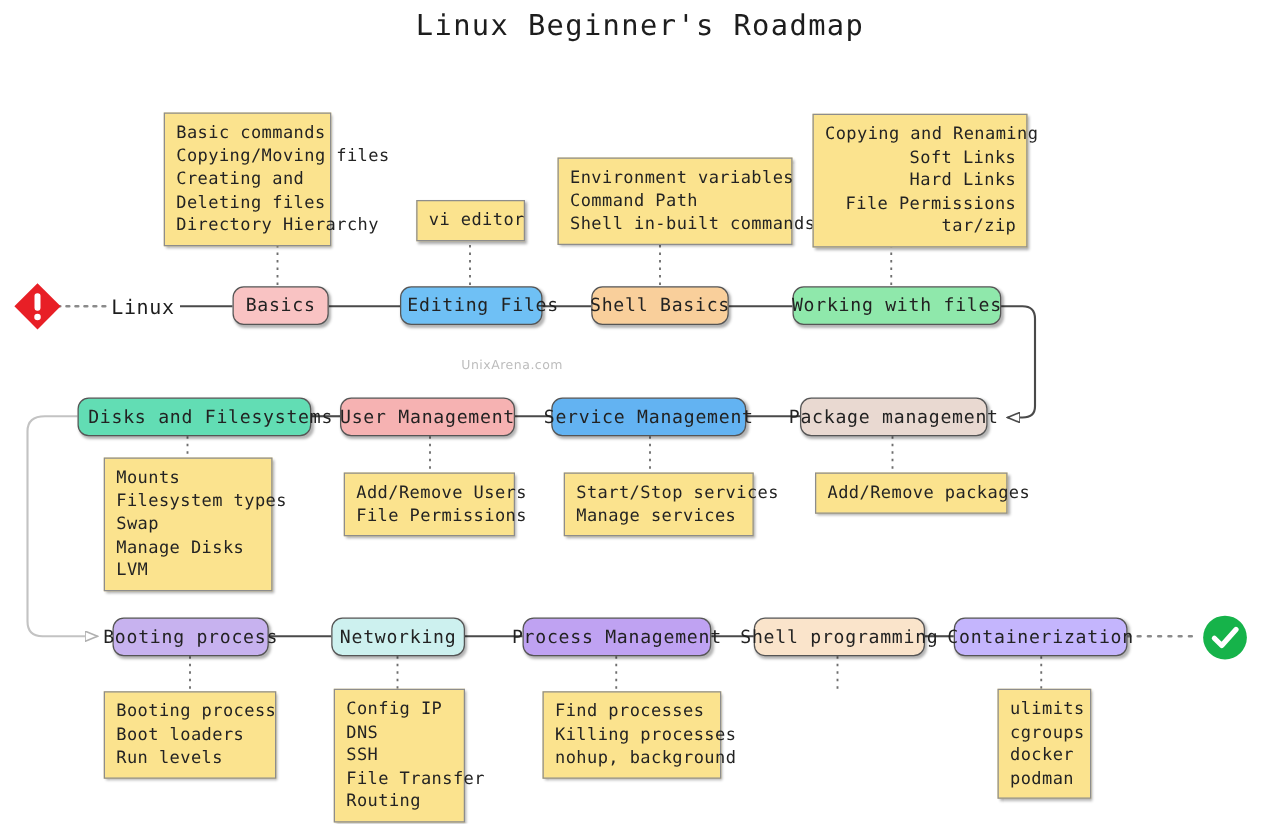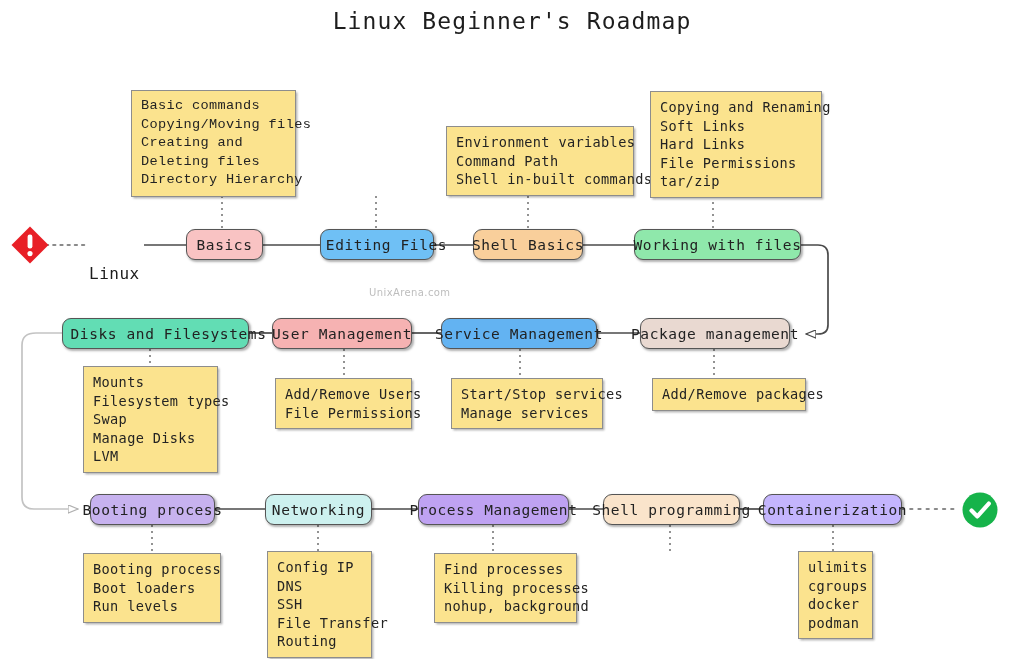--- a/index.html
+++ b/index.html
@@ -85,21 +85,20 @@
     width: 38px;
     height: 38px;
   }
 
   .root-label {
     position: absolute;
     font-size: 16px;
     letter-spacing: 0.5px;
     color: #1d1d1d;
     white-space: nowrap;
-    margin-top: 28px;
   }
 
   .watermark {
     position: absolute;
     font-family: "DejaVu Sans", "Liberation Sans", sans-serif;
     font-size: 10px;
     letter-spacing: 0.4px;
     color: #bdbdbd;
     white-space: nowrap;
   }
@@ -188,29 +187,30 @@
   <div class="node" style="left:320px; top:229px; width:114px; background:#6fc0f5;padding-left:28px;">
     <span>Editing Files</span>
   </div>
   <div class="node" style="left:473px; top:229px; width:110px; background:#f9cf9b;text-align:center;">
     <span>Shell Basics</span>
   </div>
   <div class="node" style="left:634px; top:229px; width:167px; background:#8fe8ab;">
     <span>Working with files</span>
   </div>
 
-  <div class="note" style="left:131px; top:90px; width:165px;font-family:Liberation Mono, monospace;">Basic commands
+  <div class="note" style="left:131px; top:90px; width:134px;">Basic commands
 Copying/Moving files
 Creating and
 Deleting files
 Directory Hierarchy</div>
+  <div class="note" style="left:333px; top:160px; width:87px;">vi editor</div>
   <div class="note" style="left:446px; top:126px; width:188px;">Environment variables
 Command Path
 Shell in-built commands</div>
-  <div class="note" style="left:650px; top:91px; width:172px;">Copying and Renaming
+  <div class="note" style="left:650px; top:91px; width:172px;text-align:right;">Copying and Renaming
 Soft Links
 Hard Links
 File Permissions
 tar/zip</div>
 
   <div class="node" style="left:62px; top:318px; width:187px; background:#62ddb4;padding-left:35px;">
     <span>Disks and Filesystems</span>
   </div>
   <div class="node" style="left:272px; top:318px; width:140px; background:#f6b2b2;">
     <span>User Management</span>

